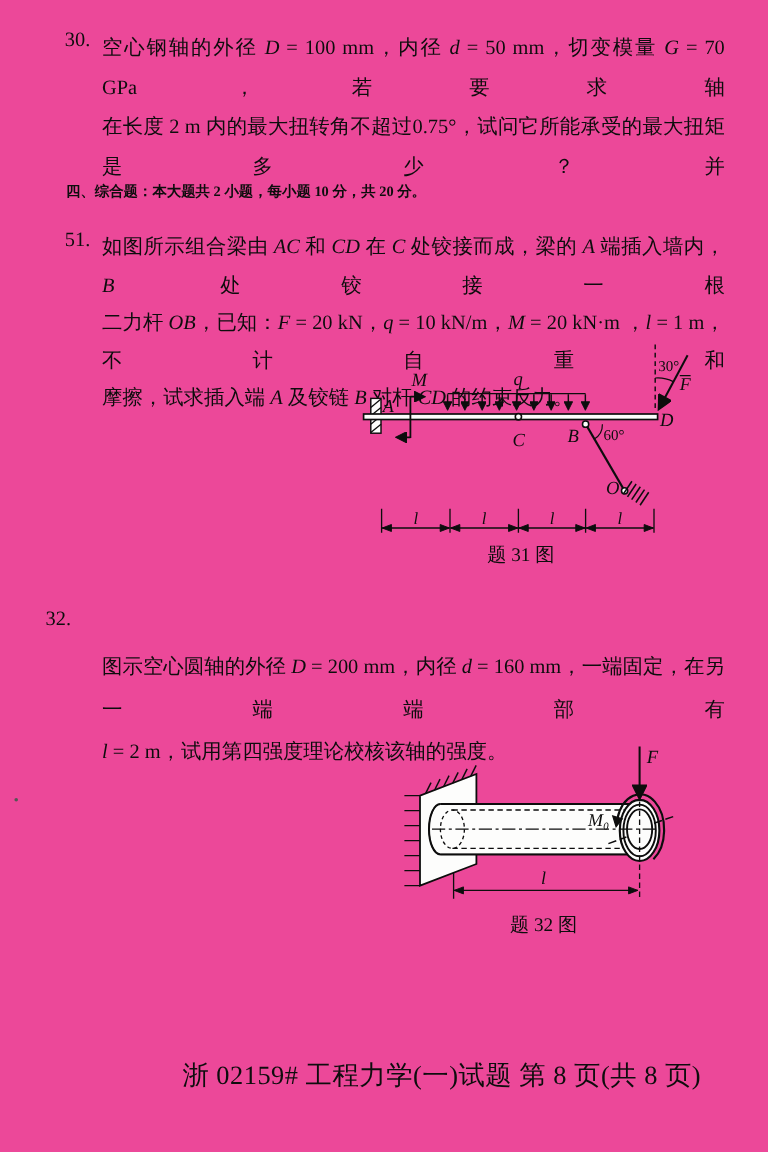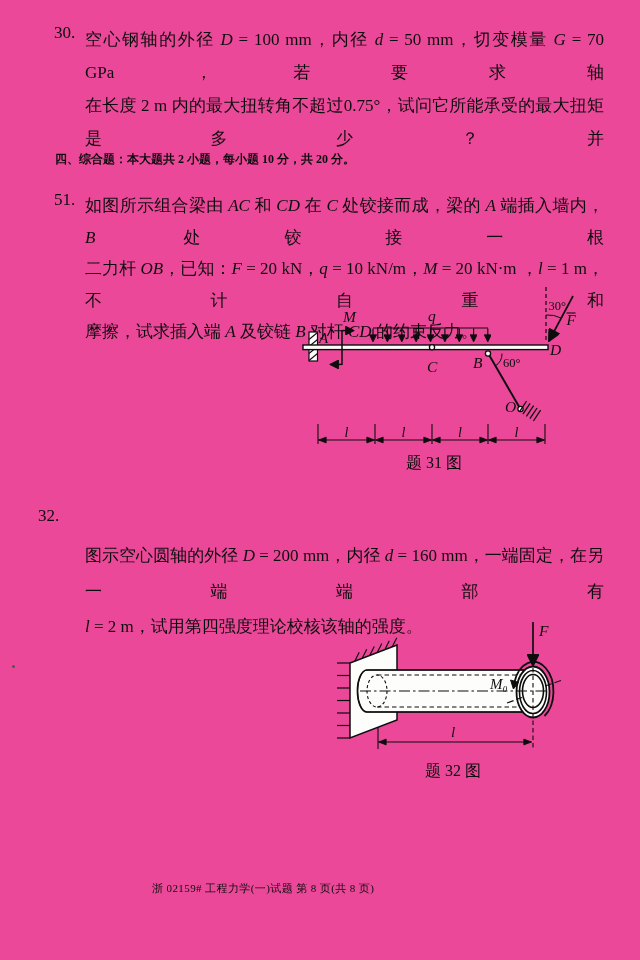--- a/index.html
+++ b/index.html
@@ -6,21 +6,21 @@
   .page {
     position:relative; width:640px; height:960px; margin:0 auto;
     background:#ec4899; color:#0d0d0d; overflow:hidden;
     font-family:"Liberation Serif","DejaVu Serif",serif;
   }
   .qnum { position:absolute; font-size:17px; }
   .qlines { position:absolute; left:85px; width:519px; font-size:17px; }
   .qlines .line { text-align:justify; }
   .qlines .line.fill { text-align-last:justify; }
   .heading { position:absolute; left:55px; font-size:12px; font-weight:bold; white-space:nowrap; }
-  .footer { position:absolute; font-size:11px; letter-spacing:.4px; white-space:nowrap; }
+  .footer { position:absolute; font-size:22px; letter-spacing:.4px; white-space:nowrap; }
   .stray { position:absolute; width:3px; height:3px; border-radius:50%; background:#555; }
   i { font-style:italic; }
   .fig { position:absolute; }
   svg text { font-family:"Liberation Serif","DejaVu Serif",serif; fill:#0d0d0d; }
   svg .it { font-style:italic; }
   svg line, svg path, svg rect, svg circle, svg ellipse, svg polygon { stroke:#0d0d0d; }
 </style>
 </head>
 <body>
 

